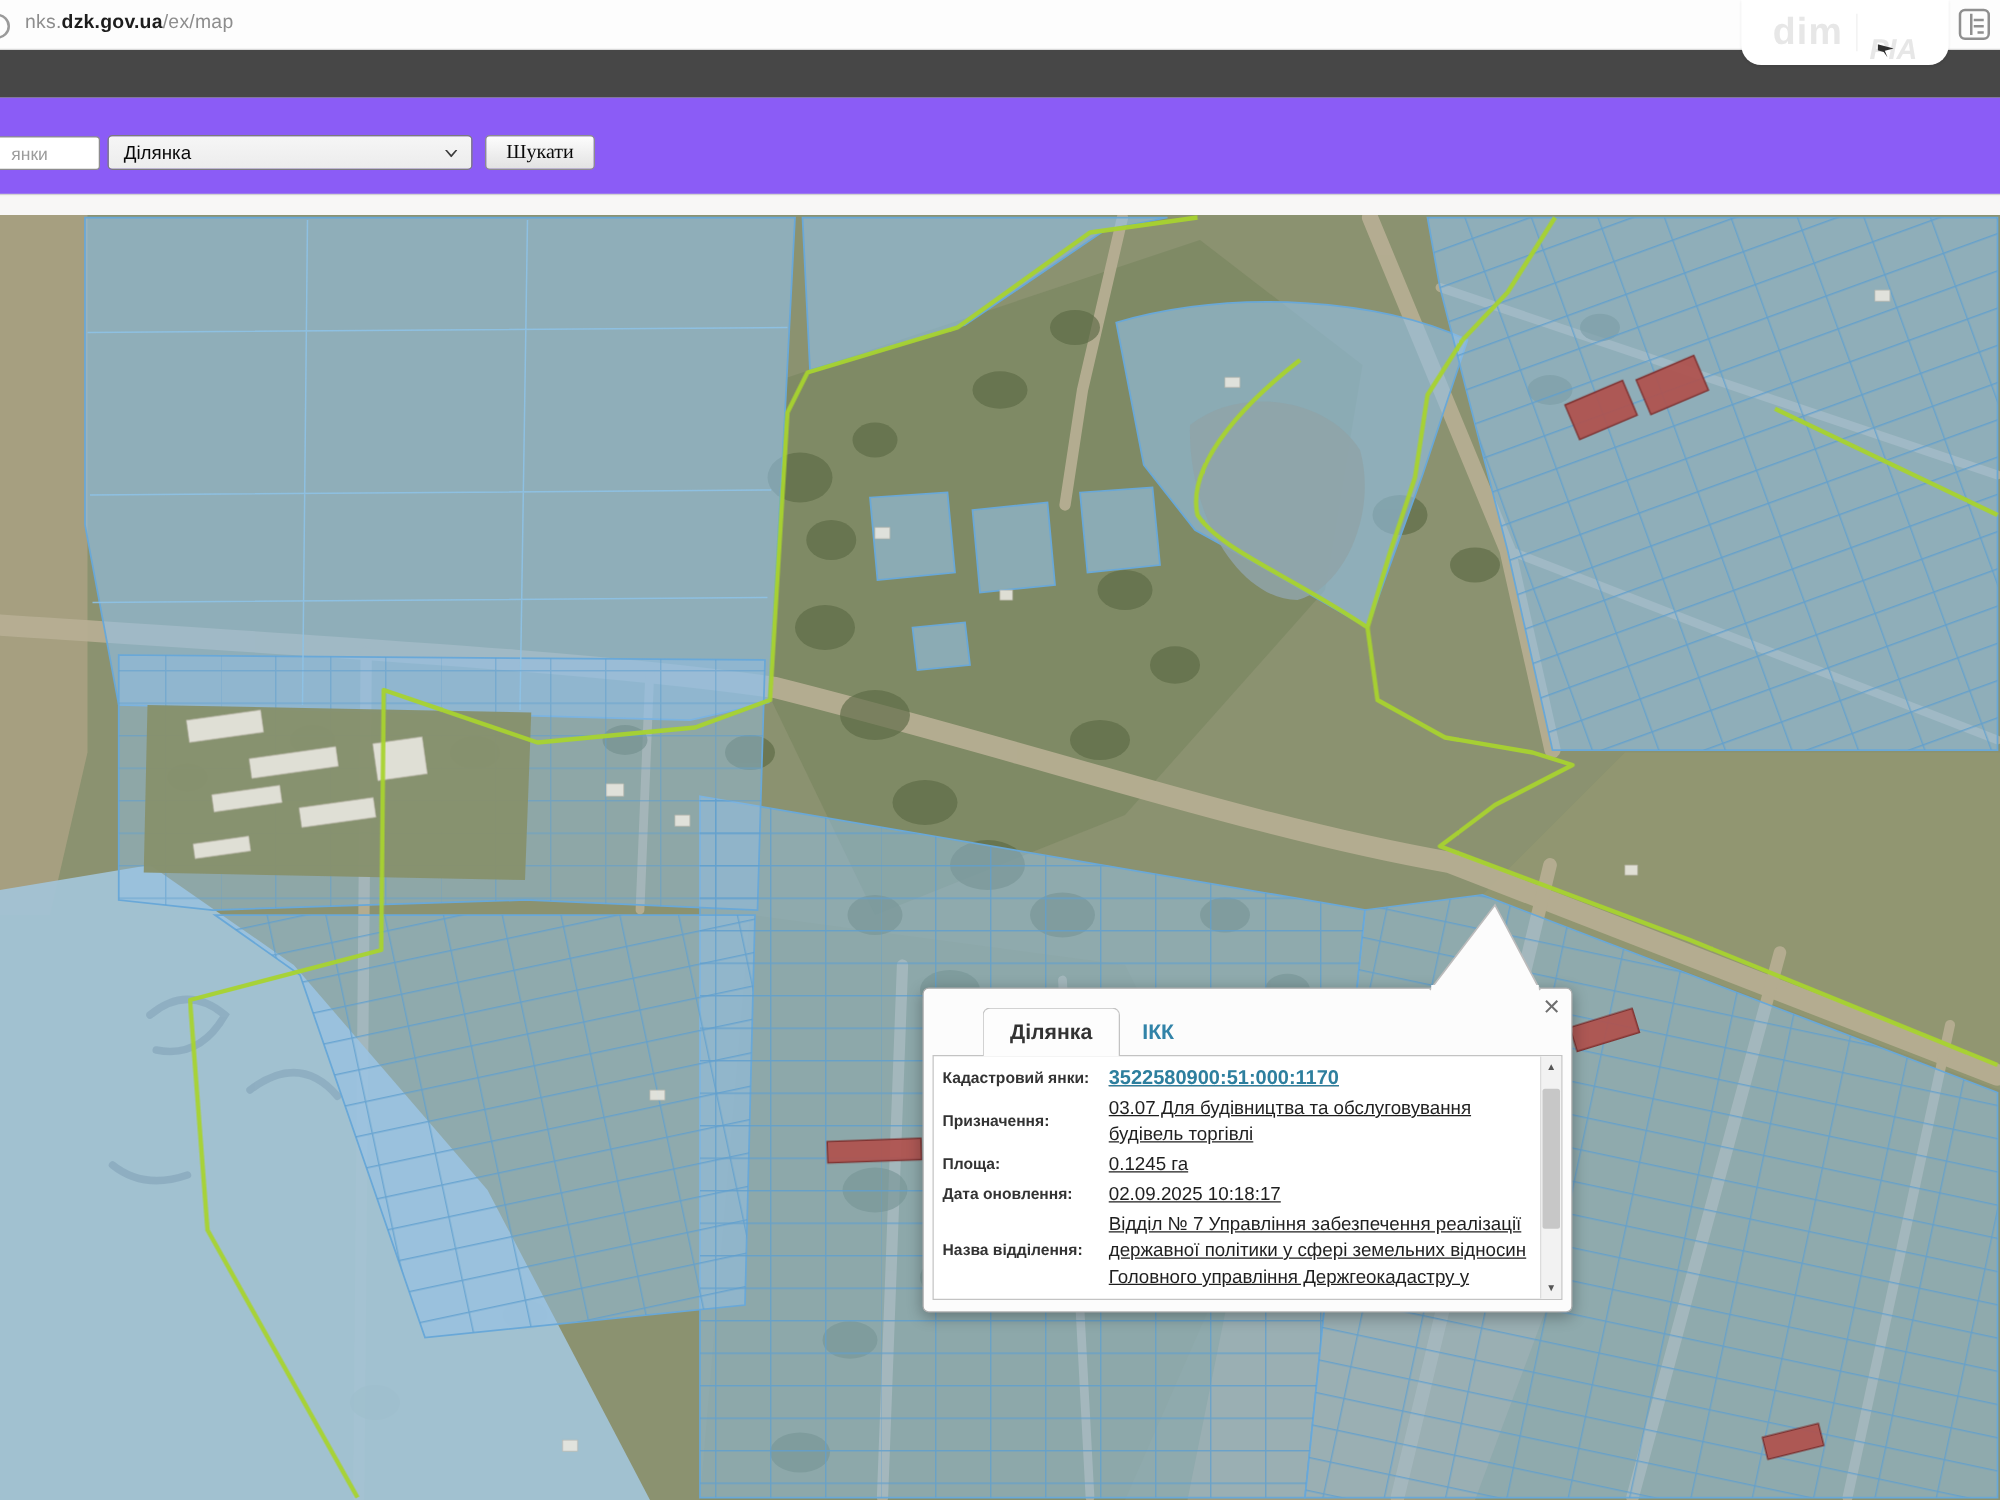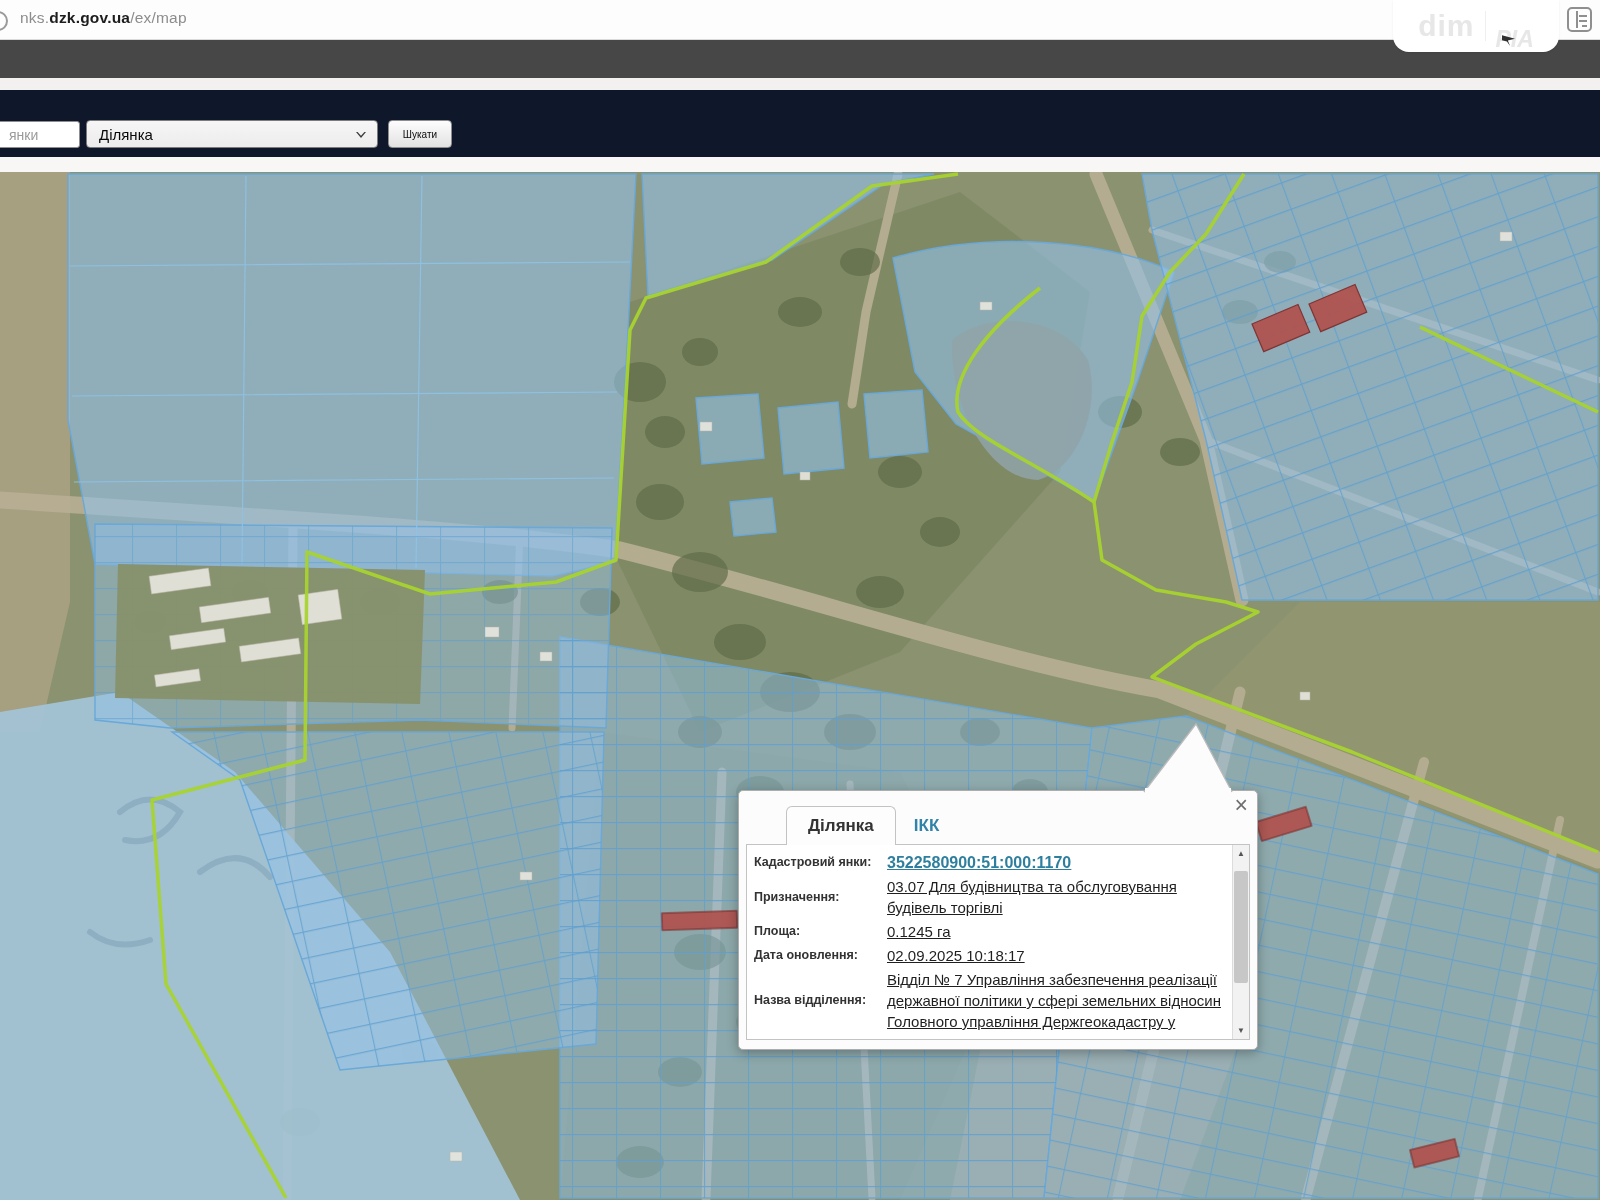--- a/index.html
+++ b/index.html
@@ -18,28 +18,28 @@
   .watermark .wm-logo{font-size:23px;font-weight:700;font-style:italic;color:#e7e7e7;position:relative;margin-top:26px;}
   .wm-cursor{position:absolute;left:1502px;top:33px;width:13px;height:13px;background:#2f2f2f;clip-path:polygon(0 18%,100% 45%,45% 58%,62% 100%,38% 66%,0 55%);z-index:12;}
   .reader-icon{position:absolute;right:8px;top:7px;width:25px;height:25px;border:2px solid #8f8f8f;border-radius:5px;z-index:12;}
   .reader-icon i{position:absolute;left:7px;top:2px;bottom:2px;width:2px;background:#8f8f8f;}
   .reader-icon s{position:absolute;right:3px;height:2px;background:#8f8f8f;width:8px;}
   .reader-icon s.l1{top:6px;} .reader-icon s.l2{top:11px;} .reader-icon s.l3{top:16px;width:5px;}
 
   .site-header{position:absolute;left:0;top:40px;width:1600px;height:38px;background:#474747;z-index:9;}
 
   
-  .toolbar{position:absolute;left:0;top:90px;width:1600px;height:78px;background:#0f172a;border-bottom:1px solid #d2d2d2;z-index:8;}
+  .toolbar{position:absolute;left:0;top:78px;width:1600px;height:78px;background:#8b5cf6;border-bottom:1px solid #d2d2d2;z-index:8;}
   .toolbar-sub{position:absolute;left:0;top:157px;width:1600px;height:15px;background:#f8f7f6;z-index:8;}
   .search-input{position:absolute;left:-62px;top:31px;width:142px;height:27px;border:1px solid #8d8d8d;border-radius:3px;background:#fff;padding:0 6px 0 70px;font-size:14px;color:#222;}
   .search-input::placeholder{color:#9b9b9b;opacity:1;}
   .layer-select{position:absolute;left:86px;top:30px;width:292px;height:28px;background:linear-gradient(#f6f6f6,#ececec);border:1px solid #7b7b7b;border-radius:4px;display:flex;align-items:center;padding:0 12px;cursor:default;}
   .layer-select .sel-label{font-size:15px;color:#0a0a0a;}
   .chevron-down{position:absolute;right:11px;top:11px;width:10px;height:6px;background:#3c3c3c;clip-path:polygon(0 0,50% 100%,100% 0,84% 0,50% 62%,16% 0);}
-  .search-button{position:absolute;left:388px;top:30px;width:64px;height:28px;background:linear-gradient(#fdfdfd,#e2e2e2);border:1px solid #8d8d8d;border-radius:4px;font-size:10px;color:#0a0a0a;display:flex;align-items:center;justify-content:center;}
+  .search-button{position:absolute;left:388px;top:30px;width:88px;height:28px;background:linear-gradient(#fdfdfd,#e2e2e2);border:1px solid #8d8d8d;border-radius:4px;font-size:16px;color:#0a0a0a;display:flex;align-items:center;justify-content:center;font-family:Liberation Serif, serif;}
 
   
   .map-wrap{position:absolute;left:0;top:172px;width:1600px;height:1028px;z-index:1;background:#8b9270;}
 
   
   .callout{position:absolute;left:1140px;top:720px;z-index:6;}
   .popup{position:absolute;left:738px;top:790px;width:520px;height:260px;background:#fcfcfc;border:1px solid #adadad;border-radius:5px;box-shadow:0 3px 12px rgba(0,0,0,.3);z-index:5;}
   .popup-close{position:absolute;right:9px;top:2px;font-size:23px;color:#6e6e6e;line-height:24px;cursor:pointer;}
   .tabs{position:absolute;left:47px;top:15px;height:39px;display:flex;align-items:flex-end;}
   .tab{height:39px;padding:0 21px;display:flex;align-items:center;font-size:17px;z-index:2;}

